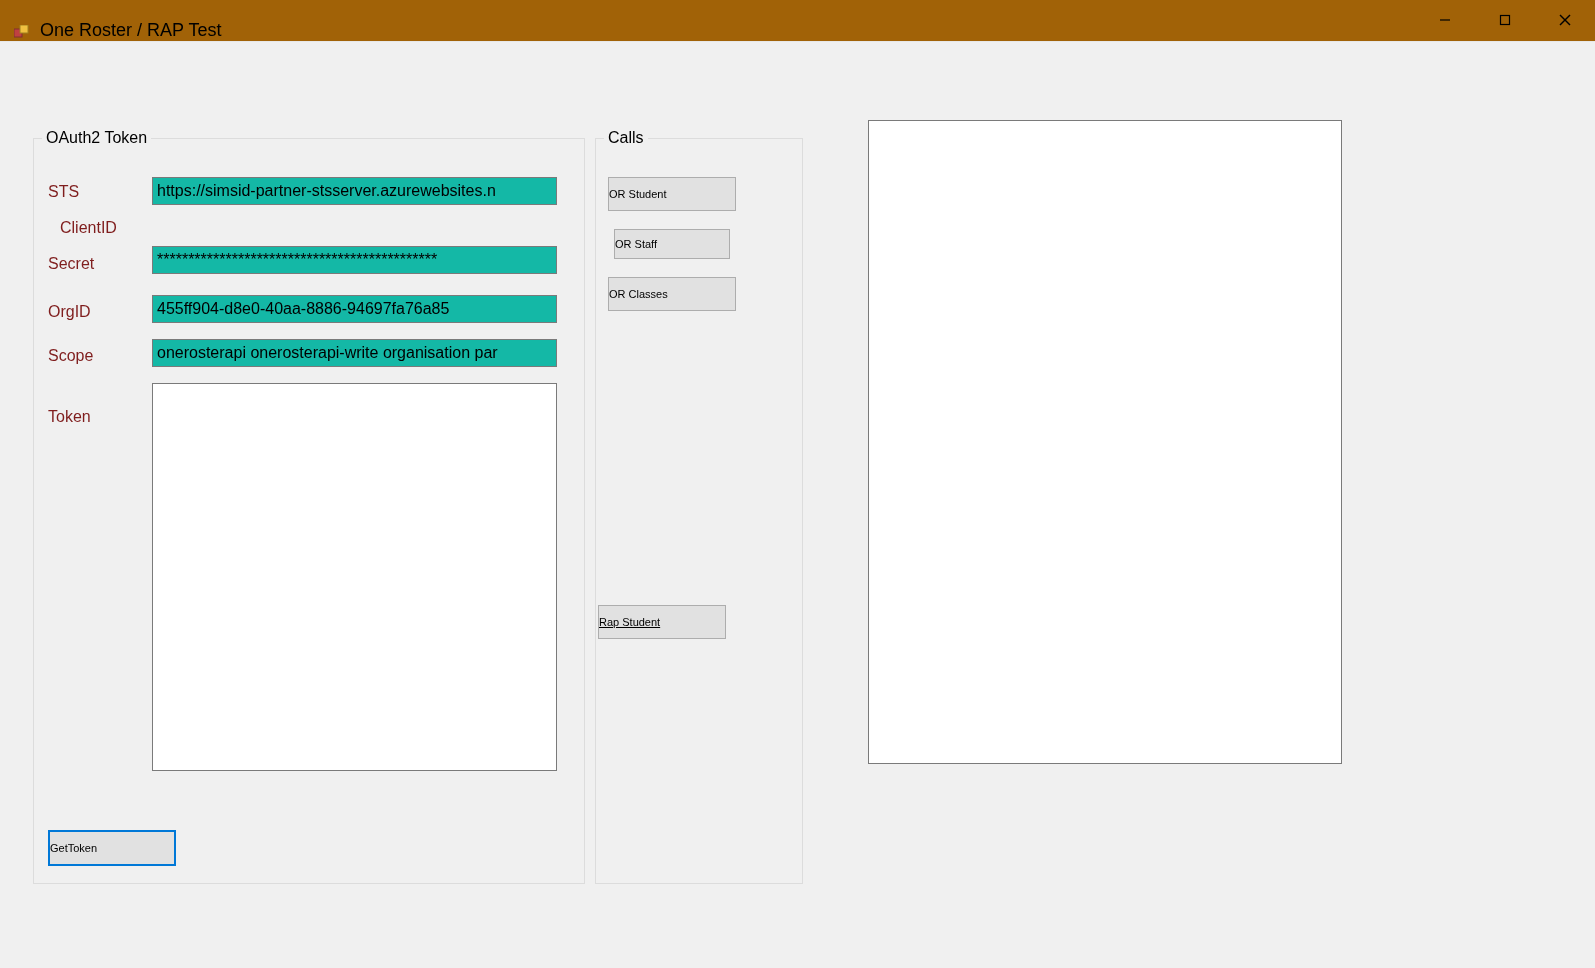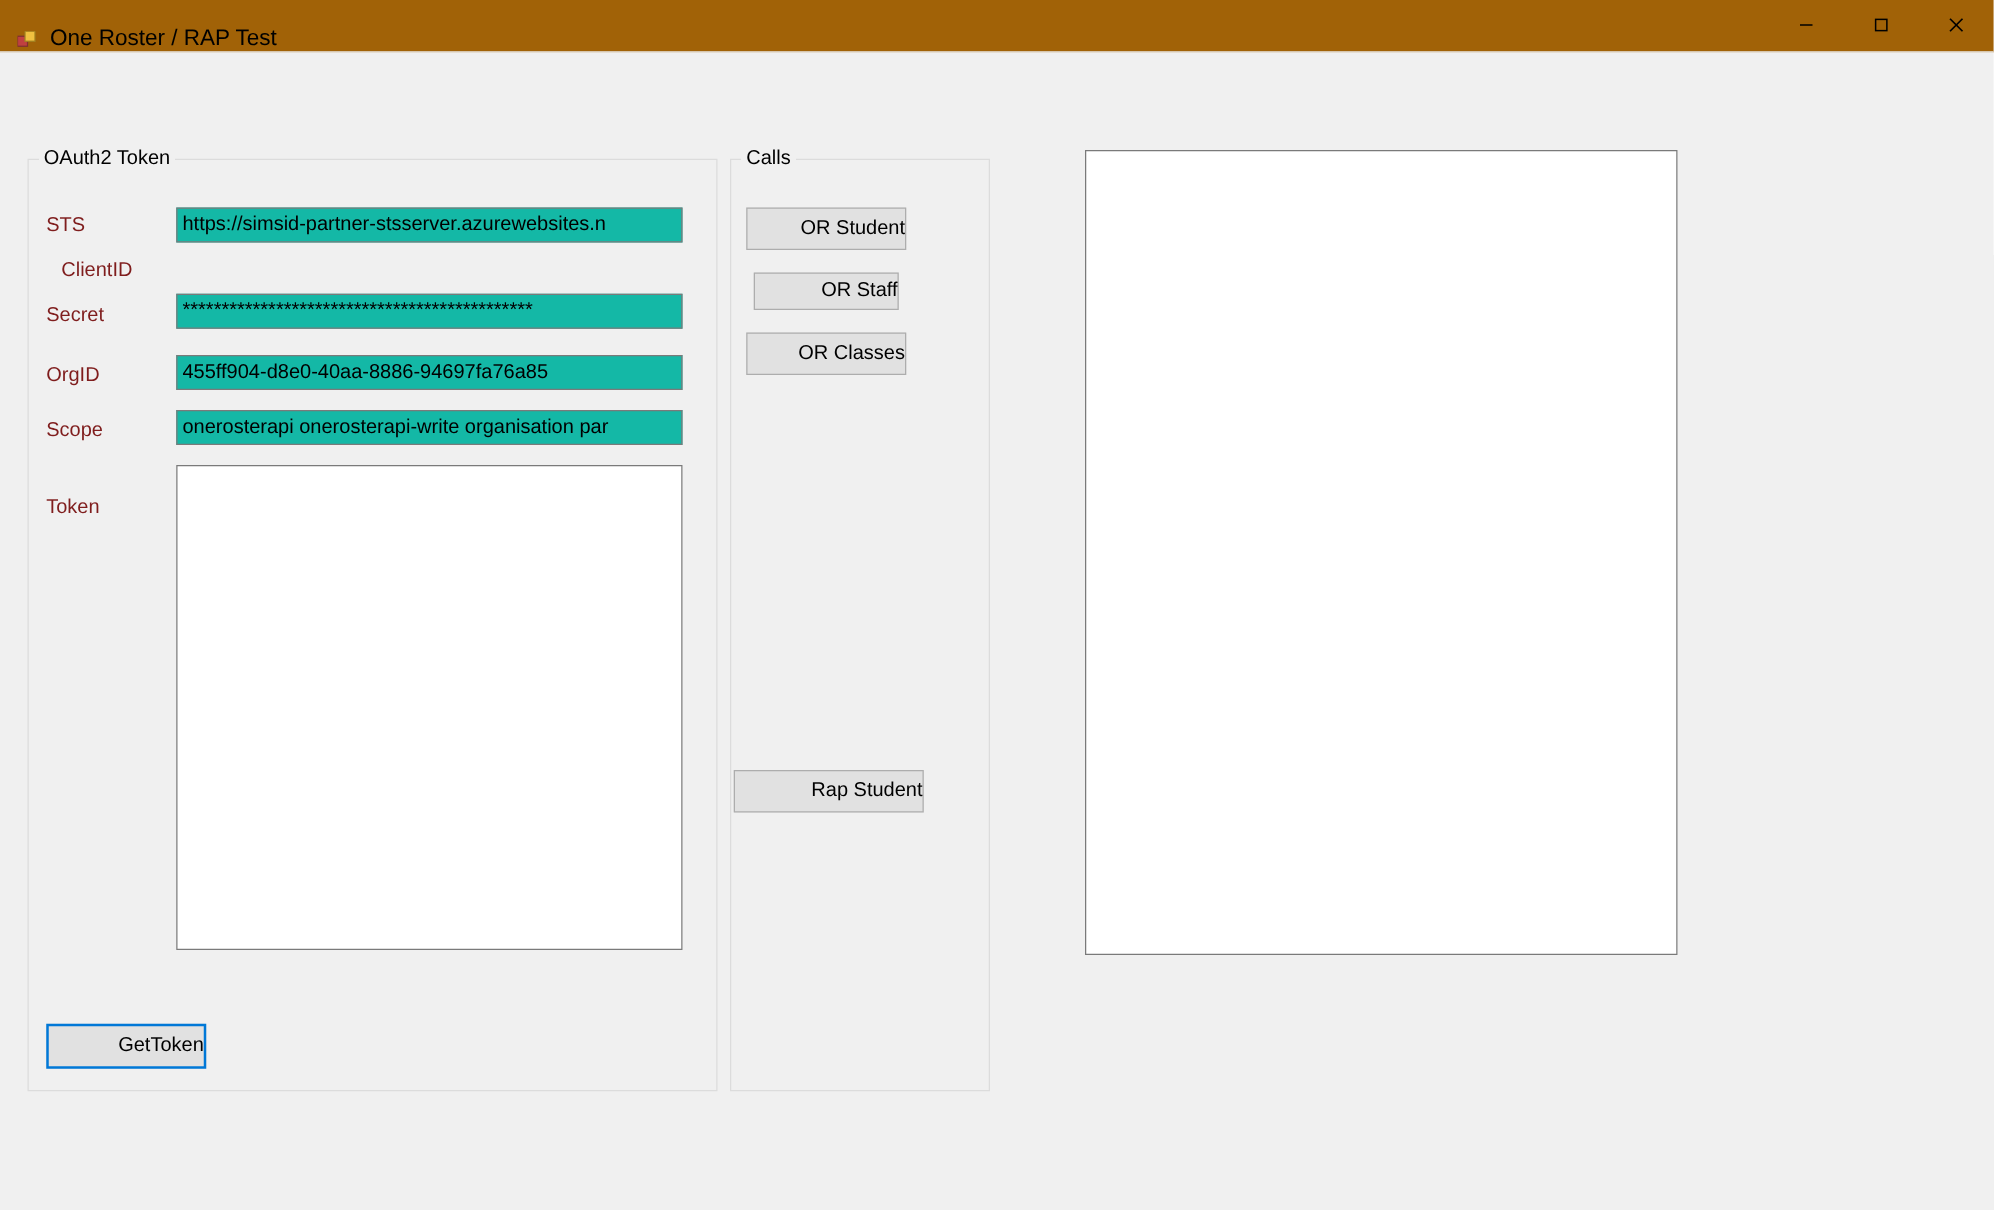--- a/index.html
+++ b/index.html
@@ -51,21 +51,21 @@
     .win-btn svg { display: block; }
     .client {
       flex: 1;
       background: #f0f0f0;
       position: relative;
     }
     fieldset.groupbox {
       position: absolute;
       border: 1px solid #dcdcdc;
       background: transparent;
-      margin: 4px;
+      margin: 15px;
       padding: 0;
     }
     fieldset.groupbox legend {
       font-size: 16px;
       padding: 0 4px;
       margin-left: 8px;
       color: #000;
     }
     .oauth-group { left: 18px; top: 72px; width: 552px; height: 755px; }
     .calls-group { left: 580px; top: 72px; width: 208px; height: 755px; }
@@ -86,22 +86,22 @@
     .tokenbox {
       position: absolute;
       border: 1px solid #7a7a7a;
       background: #fff;
     }
     .wf-button {
       position: absolute;
       background: #e1e1e1;
       border: 1px solid #adadad;
       font-family: inherit;
-      font-size: 16px;
-      text-align: right;
+      font-size: 11px;
+      text-align: left;
       cursor: pointer;
       padding: 0;
     }
     .wf-button.default-btn {
       border: 2px solid #0078d7;
     }
     .output-panel {
       position: absolute;
       border: 1px solid #7a7a7a;
       background: #fff;
@@ -162,19 +162,19 @@
 
       <button class="wf-button default-btn" style="left:14px; top:683px; width:128px; height:36px;">GetToken</button>
     </fieldset>
 
     <fieldset class="groupbox calls-group">
       <legend>Calls</legend>
 
       <button class="wf-button" style="left:12px; top:30px; width:128px; height:34px;">OR Student</button>
       <button class="wf-button" style="left:18px; top:82px; width:116px; height:30px;">OR Staff</button>
       <button class="wf-button" style="left:12px; top:130px; width:128px; height:34px;">OR Classes</button>
-      <button class="wf-button" style="left:2px; top:480px; width:152px; height:34px;">Rap Student</button>
+      <button class="wf-button" style="left:2px; top:458px; width:128px; height:34px;text-decoration:underline;">Rap Student</button>
     </fieldset>
 
     <div class="output-panel" style="left:868px; top:78px; width:474px; height:644px;"></div>
 
   </div>
 </div>
 
 </body></html>

